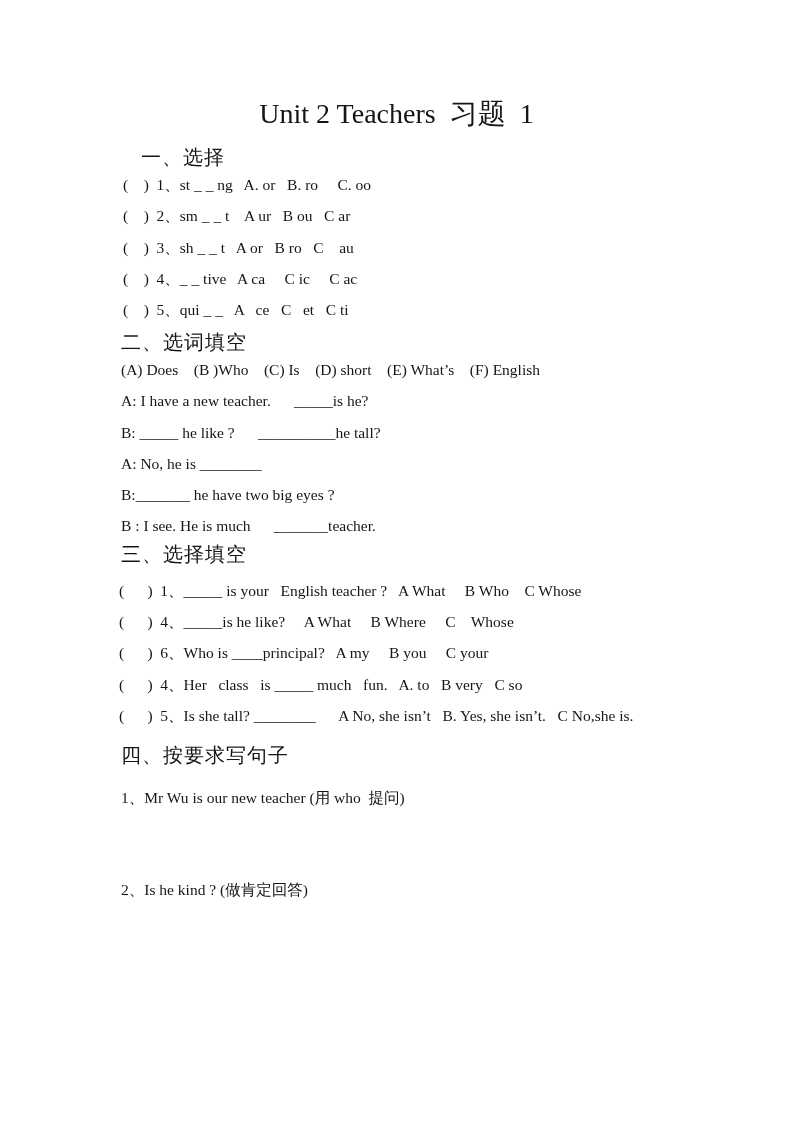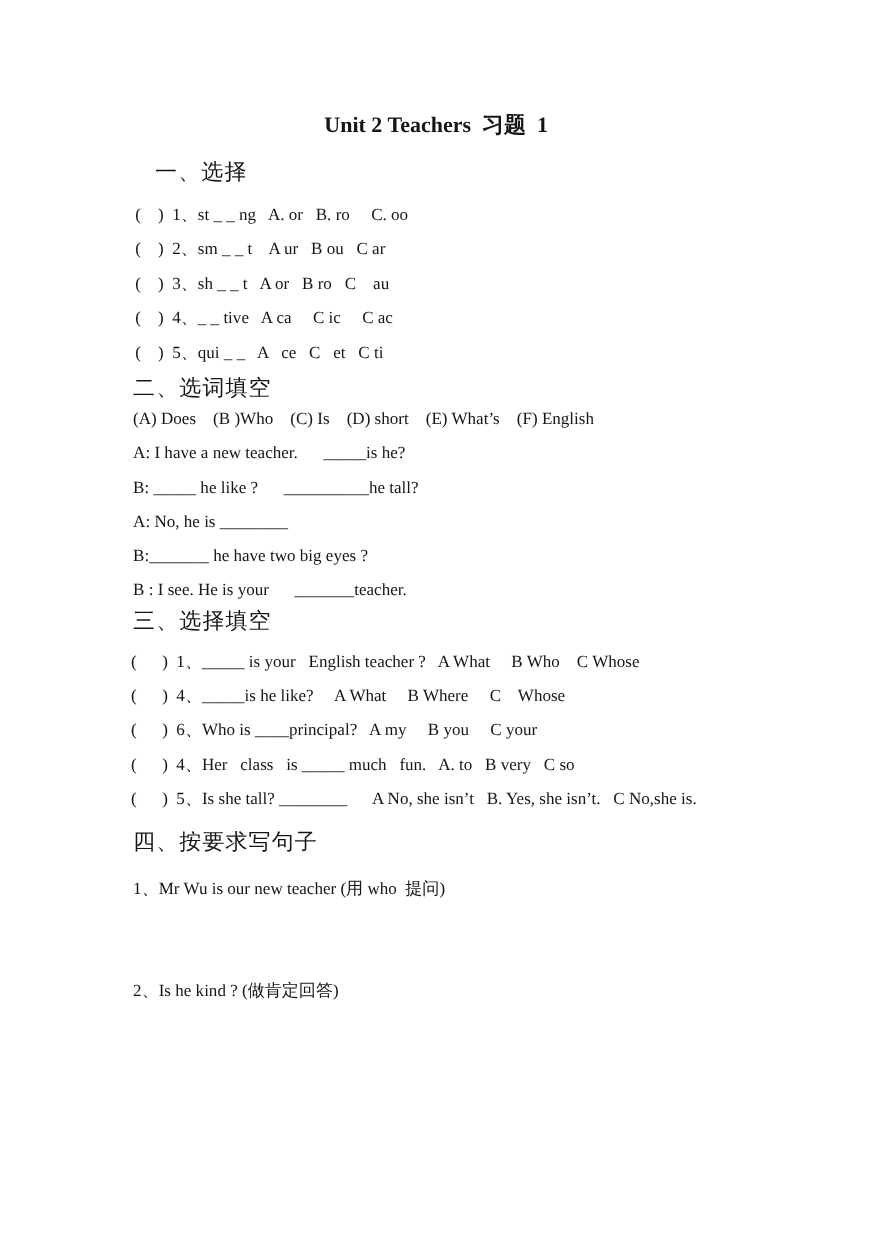--- a/index.html
+++ b/index.html
@@ -11,43 +11,43 @@
     color: #151515;
     font-family: "Liberation Serif", "DejaVu Serif", serif;
     overflow: hidden;
     box-sizing: border-box;
     padding-top: 101px;
   }
   .title {
     margin: 0;
     width: 100%;
     text-align: center;
-    font-size: 20px;
+    font-size: 28px;
     line-height: 26px;
-    font-weight: bold;
+    font-weight: normal;
     white-space: pre;
   }
   .content {
     padding-left: 121px;
     padding-right: 40px;
   }
   .sec-heading {
     font-size: 20px;
     line-height: 24px;
     font-weight: normal;
     white-space: pre;
     letter-spacing: 1px;
   }
   .line {
     font-size: 15.5px;
     line-height: 31.3px;
     white-space: pre;
   }
   .h-s1 { margin-top: 18px; margin-left: 20px; }
-  .items-s1 { margin-top: 11px; margin-left: 2px; }
+  .items-s1 { margin-left: 2px; }
   .h-s2 { margin-top: 4.5px; }
   .block-s2 { }
   .h-s3 { margin-top: 0; }
   .items-s3 { margin-top: 9px; margin-left: -2px; }
   .h-s4 { margin-top: 12px; }
   .item-s4-1 { margin-top: 15px; }
   .item-s4-2 { margin-top: 60.7px; }
 </style>
 </head>
 <body>
@@ -67,21 +67,21 @@
       <div class="line">(    )  5、qui _ _   A   ce   C   et   C ti</div>
     </div>
 
     <div class="sec-heading h-s2">二、选词填空</div>
     <div class="block-s2">
       <div class="line">(A) Does    (B )Who    (C) Is    (D) short    (E) What’s    (F) English</div>
       <div class="line">A: I have a new teacher.      _____is he?</div>
       <div class="line">B: _____ he like ?      __________he tall?</div>
       <div class="line">A: No, he is ________</div>
       <div class="line">B:_______ he have two big eyes ?</div>
-      <div class="line">B : I see. He is your      _______teacher.</div>
+      <div class="line">B : I see. He is much      _______teacher.</div>
     </div>
 
     <div class="sec-heading h-s3">三、选择填空</div>
     <div class="items-s3">
       <div class="line">(      )  1、_____ is your   English teacher ?   A What     B Who    C Whose</div>
       <div class="line">(      )  4、_____is he like?     A What     B Where     C    Whose</div>
       <div class="line">(      )  6、Who is ____principal?   A my     B you     C your</div>
       <div class="line">(      )  4、Her   class   is _____ much   fun.   A. to   B very   C so</div>
       <div class="line">(      )  5、Is she tall? ________      A No, she isn’t   B. Yes, she isn’t.   C No,she is.</div>
     </div>

